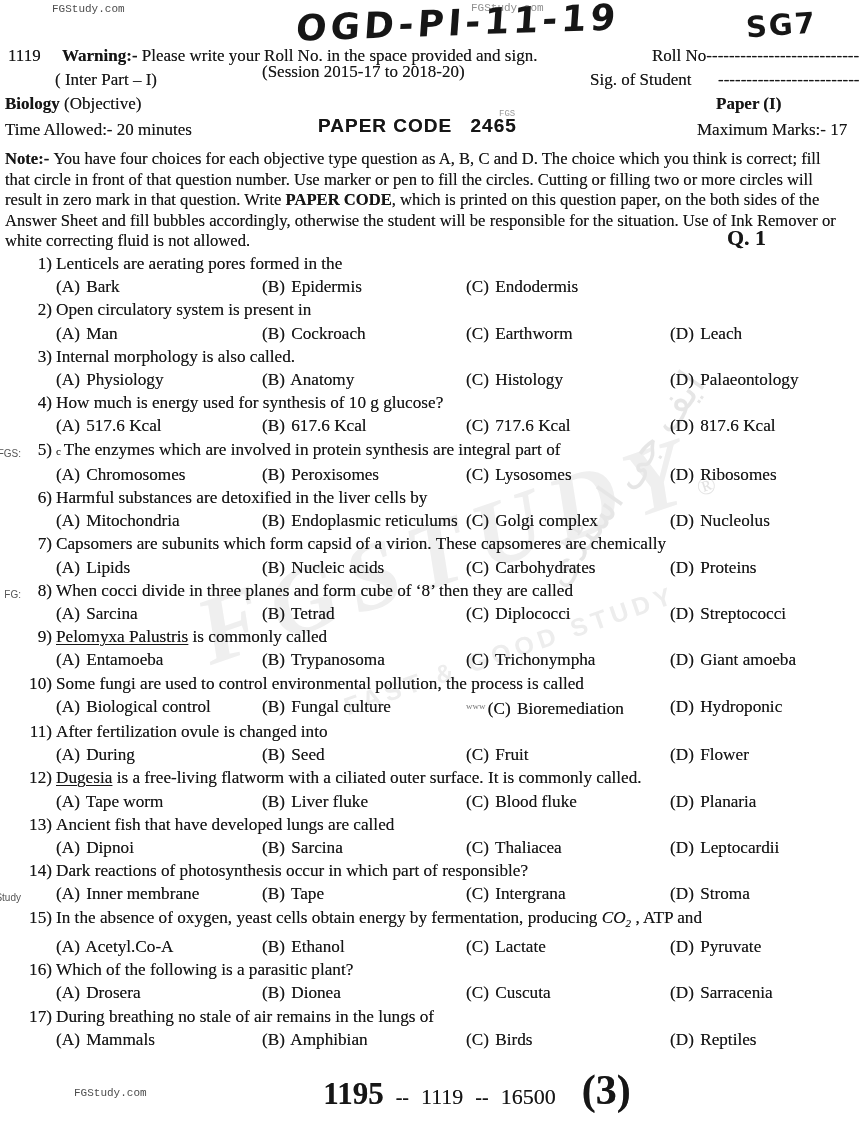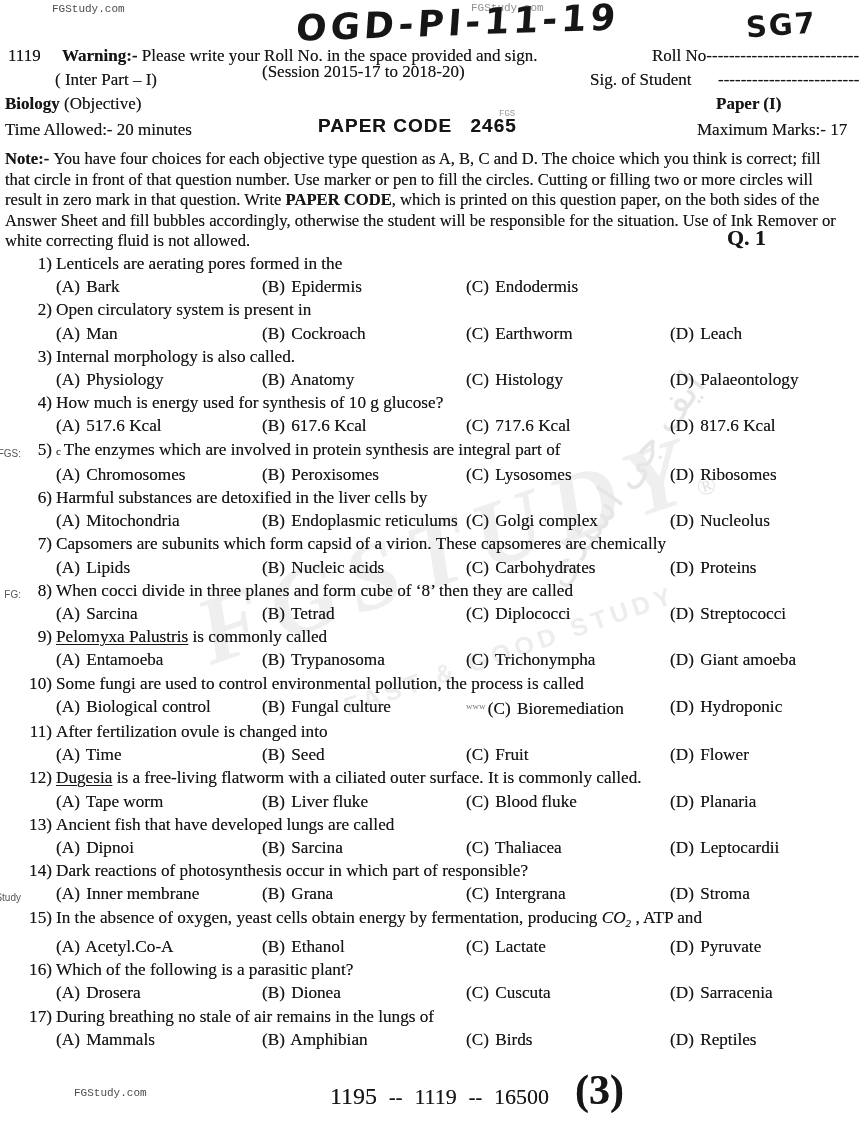--- a/index.html
+++ b/index.html
@@ -49,21 +49,21 @@
   
   .wm{position:absolute; z-index:0; text-shadow:none; pointer-events:none;}
   .wm-big{left:200px; top:580px; font-size:95px; font-weight:bold; font-style:italic;
           letter-spacing:12px; color:#efefef; transform:rotate(-19deg); transform-origin:left center;}
   .wm-tagline{left:345px; top:693px; font-family:"Liberation Sans", sans-serif; font-weight:bold;
           font-size:25px; letter-spacing:5px; color:#ededed; transform:rotate(-19deg); transform-origin:left center;}
   .wm-urdu{left:498px; top:455px; font-size:40px; color:#e6e6e6; transform:rotate(-55deg); transform-origin:center;}
   .wm-reg{left:697px; top:472px; font-size:25px; color:#e3e3e3; transform:rotate(-19deg);}
   
   .footer{left:90px; right:0; top:1066px; text-align:center;}
-  .f-big{font-size:24px; font-weight:normal;}
+  .f-big{font-size:31px; font-weight:bold;}
   .f-sep{font-size:20px; margin:0 8px;}
   .f-mid{font-size:22px;}
   .f-page{font-size:42px; font-weight:bold; margin-left:22px;}
   .footer span{vertical-align:baseline;}
 </style>
 </head>
 <body>
 
 <div class="page">
 
@@ -232,21 +232,21 @@
             <div class="opt"><span class="artp">www </span><span class="letter">(C)</span><span> Bioremediation</span></div>
             <div class="opt"><span class="letter">(D)</span><span> Hydroponic</span></div>
           </div>
         </div>
       </div>
       <div class="q">
         <div class="qnum">11)</div>
         <div class="qbody">
           <div class="stem"><span>After fertilization ovule is changed into</span></div>
           <div class="opts">
-            <div class="opt"><span class="letter">(A)</span><span> Time</span></div>
+            <div class="opt"><span class="letter">(A)</span><span> During</span></div>
             <div class="opt"><span class="letter">(B)</span><span> Seed</span></div>
             <div class="opt"><span class="letter">(C)</span><span> Fruit</span></div>
             <div class="opt"><span class="letter">(D)</span><span> Flower</span></div>
           </div>
         </div>
       </div>
       <div class="q">
         <div class="qnum">12)</div>
         <div class="qbody">
           <div class="stem"><span class="u">Dugesia</span><span> is a free-living flatworm with a ciliated outer surface. It is commonly called.</span></div>
@@ -270,21 +270,21 @@
           </div>
         </div>
       </div>
       <div class="q">
         <span class="margin-label line2">FGStudy</span>
         <div class="qnum">14)</div>
         <div class="qbody">
           <div class="stem"><span>Dark reactions of photosynthesis occur in which part of responsible?</span></div>
           <div class="opts">
             <div class="opt"><span class="letter">(A)</span><span> Inner membrane</span></div>
-            <div class="opt"><span class="letter">(B)</span><span> Grana</span></div>
+            <div class="opt"><span class="letter">(B)</span><span> Tape</span></div>
             <div class="opt"><span class="letter">(C)</span><span> Intergrana</span></div>
             <div class="opt"><span class="letter">(D)</span><span> Stroma</span></div>
           </div>
         </div>
       </div>
       <div class="q">
         <div class="qnum">15)</div>
         <div class="qbody">
           <div class="stem"><span>In the absence of oxygen, yeast cells obtain energy by fermentation, producing </span><span class="i">CO</span><span class="i sub">2</span><span> , ATP and</span></div>
           <div class="opts">

